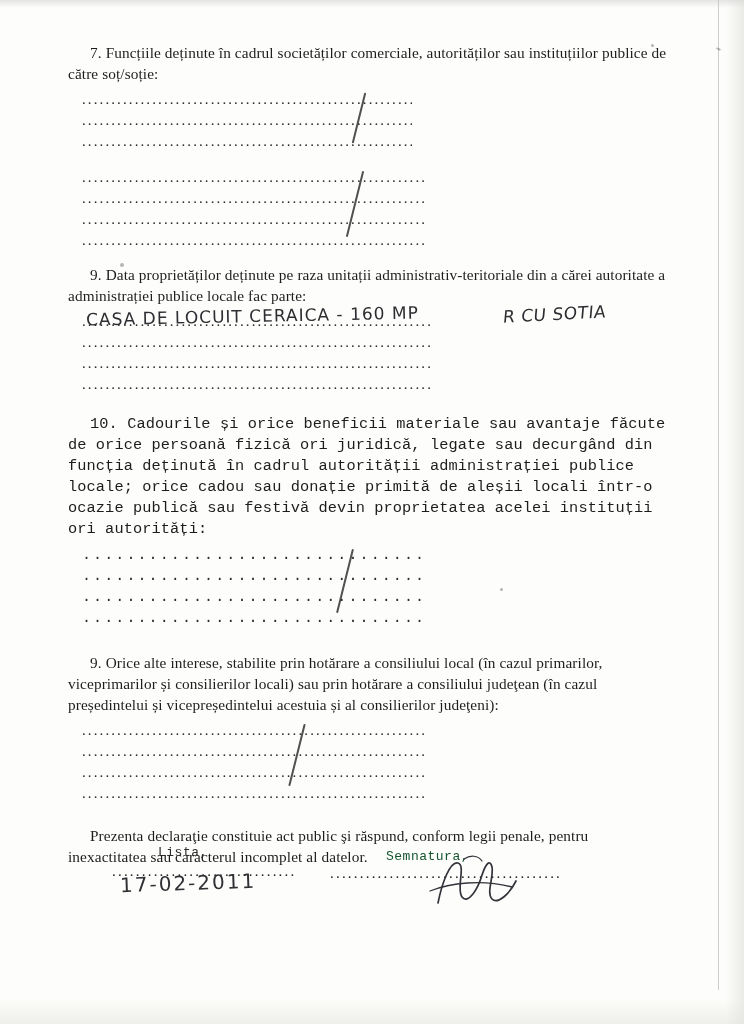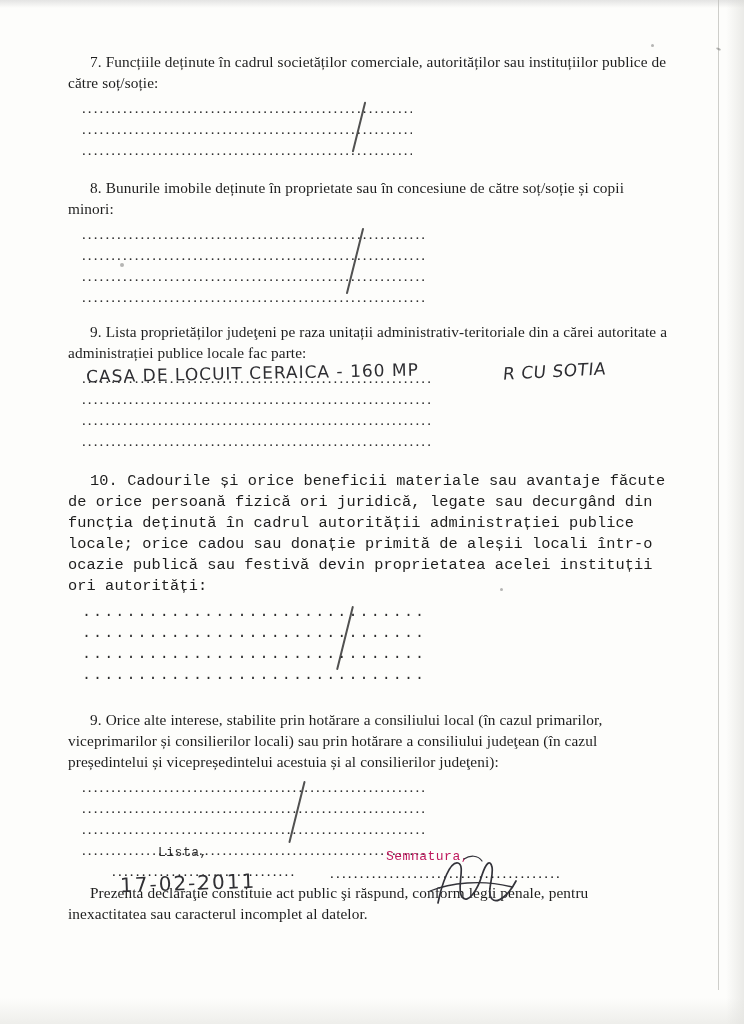--- a/index.html
+++ b/index.html
@@ -50,21 +50,21 @@
     bottom: 34px;
     right: 25px;
     width: 1px;
     background: #bdbdb9;
     opacity: .75;
   }
 
   .content {
     position: absolute;
     left: 68px;
-    top: 43px;
+    top: 34px;
     width: 600px;
   }
 
   .section {
     margin-bottom: 4px;
   }
 
   .para {
     font-size: 15.3px;
     line-height: 21px;
@@ -144,21 +144,21 @@
     letter-spacing: .5px;
     color: #2b2b2b;
   }
   .label-semnatura {
     position: absolute;
     left: 318px;
     top: 4px;
     font-family: "Liberation Mono", monospace;
     font-size: 13px;
     letter-spacing: .5px;
-    color: #be185d;
+    color: #14532d;
   }
   .dots-data {
     position: absolute;
     left: 44px;
     top: 18px;
     width: 182px;
     overflow: hidden;
     white-space: nowrap;
     font-size: 15px;
     letter-spacing: 2.2px;
@@ -218,32 +218,31 @@
       <p class="para"><span class="indent"></span><span>7.</span> <span>Funcțiile deținute în cadrul societăților comerciale, autorităților sau instituțiilor publice de către soț/soție:</span></p>
       <div class="lines" style="height:62px;">
         <div class="ink-slash" style="left:290px;top:2px;height:52px;"></div>
         <div class="dots w-short" style="position:absolute;top:0;">...............................................................................</div>
         <div class="dots w-short" style="position:absolute;top:21px;">...............................................................................</div>
         <div class="dots w-short" style="position:absolute;top:42px;">...............................................................................</div>
       </div>
     </div>
 
     <div class="section" style="margin-top:16px;">
-      <p class="para"><span class="indent"></span><span>8.</span> <span>Bunurile imobile deținute în proprietate sau în concesiune de către soț/soție și copii minori:</span></p>
       <div class="lines" style="height:80px;">
         <div class="ink-slash" style="left:286px;top:2px;height:68px;"></div>
         <div class="dots w-mid" style="position:absolute;top:0;">...............................................................................</div>
         <div class="dots w-mid" style="position:absolute;top:21px;">...............................................................................</div>
         <div class="dots w-mid" style="position:absolute;top:42px;">...............................................................................</div>
         <div class="dots w-mid" style="position:absolute;top:63px;">...............................................................................</div>
       </div>
     </div>
 
     <div class="section" style="margin-top:16px;">
-      <p class="para"><span class="indent"></span><span>9.</span> <span>Lista proprietăților judeţeni pe raza unitații administrativ-teritoriale din a cărei autoritate a administrației publice locale fac parte:</span></p>
+      <p class="para"><span class="indent"></span><span>9.</span> <span>Data proprietăților deținute pe raza unitații administrativ-teritoriale din a cărei autoritate a administrației publice locale fac parte:</span></p>
       <div class="lines" style="height:80px;">
         <div class="dots w-long" style="position:absolute;top:0;">...............................................................................</div>
         <div class="dots w-long" style="position:absolute;top:21px;">...............................................................................</div>
         <div class="dots w-long" style="position:absolute;top:42px;">...............................................................................</div>
         <div class="dots w-long" style="position:absolute;top:63px;">...............................................................................</div>
         <div class="hand-text" style="left:18px;top:-6px;">CASA DE LOCUIT CERAICA - 160 MP</div>
         <div class="hand-text-2" style="left:435px;top:-8px;">R CU SOTIA</div>
       </div>
     </div>
 

